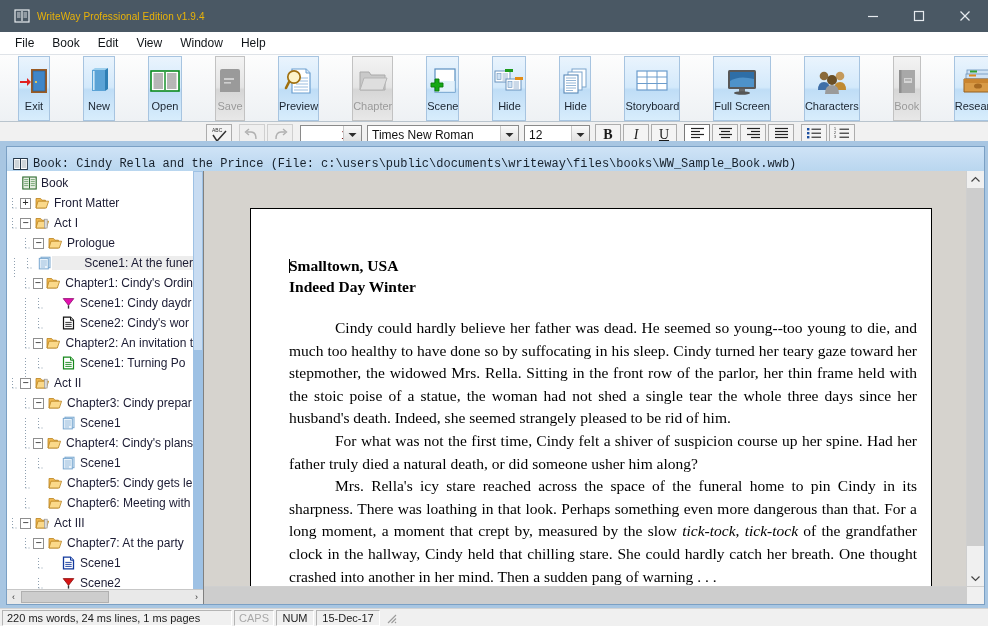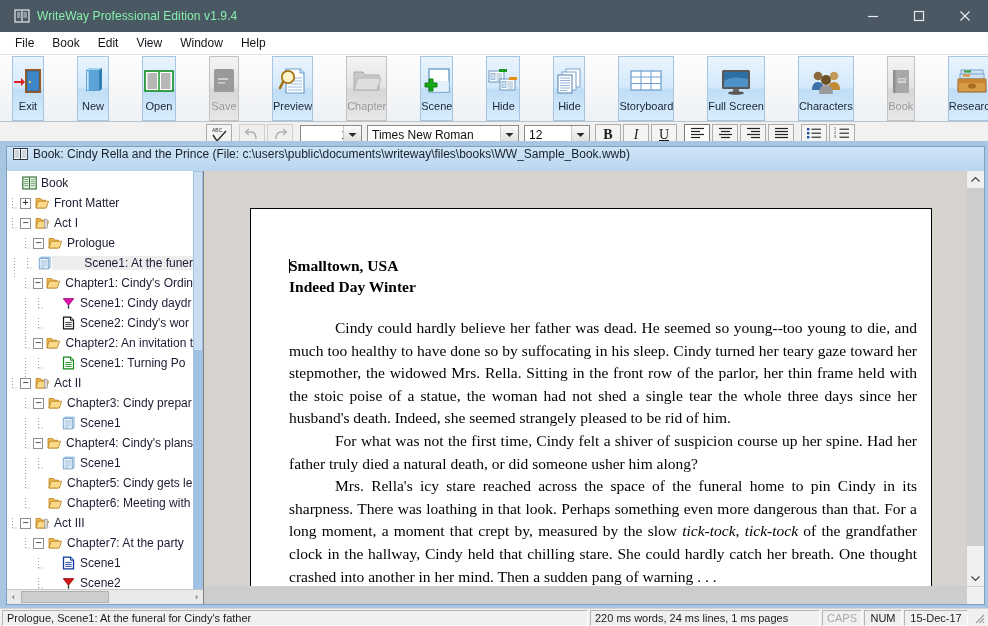--- a/index.html
+++ b/index.html
@@ -12,34 +12,34 @@
     -webkit-font-smoothing:none;
   }
   #app{position:relative;width:988px;height:626px;overflow:hidden;background:#eef3fa;}
 
   
   .titlebar{
     height:32px;background:#4a5864;display:flex;align-items:center;
     color:#ffffff;
   }
   .tb-icon{width:26px;margin-left:9px;display:flex;align-items:center;justify-content:center;}
-  .tb-title{font-size:12px;margin-left:2px;letter-spacing:.1px;color:#86efac;}
+  .tb-title{font-size:10px;margin-left:2px;letter-spacing:.1px;color:#eab308;}
   .tb-spacer{flex:1;}
   .wbtn{width:46px;height:32px;display:flex;align-items:center;justify-content:center;color:#e9edf0;}
 
   
   .menubar{height:22px;background:#ffffff;display:flex;align-items:center;
     border-bottom:1px solid #dfe3e8;padding-left:6px;}
   .menu-item{padding:3px 9px;font-size:12px;color:#101418;}
 
   
   .toolbar{
     height:65px;background:linear-gradient(#fdfdfd,#eef1f4);
     border-bottom:1px solid #b9c4cd;
-    display:flex;align-items:stretch;padding:1px 0 0 12px;
+    display:flex;align-items:stretch;padding:1px 0 0 18px;
     overflow:hidden;
     gap:32px;
   }
   .tbtn{
     width:64px;display:flex;flex-direction:column;align-items:center;
     justify-content:flex-start;padding-top:5px;
     border:1px solid #a7c4e0;margin-right:1px;
     background:linear-gradient(#eaf4fd 0%,#d3e9fb 48%,#bfddf6 52%,#d8edfc 100%);
     box-sizing:border-box;
   }
@@ -73,21 +73,21 @@
   .combo.zoom .ctext{color:#7f1d1d;padding-left:40px;}
   .combo.font{width:152px;}
   .combo.size{width:66px;}
 
   
   .mdi{position:absolute;left:0;top:141px;right:0;bottom:18px;background:#a8c6e2;
     padding:5px 3px 3px 6px;box-sizing:border-box;}
   .childwin{position:relative;width:100%;height:100%;border:1px solid #7ba0c4;
     box-sizing:border-box;background:#d6d3ce;}
   .child-title{height:24px;background:linear-gradient(#cfe3f6,#b9d6ef);
-    display:flex;align-items:flex-start;border-bottom:1px solid #9fbcd8;}
+    display:flex;align-items:flex-end;border-bottom:1px solid #9fbcd8;font-family:Liberation Mono, monospace;}
   .child-title .ct-icon{margin:0 5px 0 6px;display:flex;align-items:center;}
   .child-title .ct-text{font-size:12px;color:#16212c;white-space:nowrap;}
 
   .child-body{position:absolute;left:0;right:0;top:24px;bottom:0;display:flex;}
 
   
   .treepane{width:196px;background:#ffffff;position:relative;overflow:hidden;
     border-right:1px solid #808080;flex:0 0 196px;}
   .tree{position:absolute;left:0;top:0;right:10px;bottom:14px;overflow:hidden;padding-top:2px;}
   .trow{height:20px;display:flex;align-items:center;white-space:nowrap;position:relative;}
@@ -1101,21 +1101,20 @@
             </div>
           </div>
           <div class="corner"></div>
         </div>
 
       </div>
     </div>
   </div>
 
   <div class="statusbar">
-    <div class="spanel grow">Prologue, Scene1: At the funeral for Cindy's father</div>
     <div class="spanel" style="width:230px;">220 ms words, 24 ms lines, 1 ms pages</div>
     <div class="spanel dim" style="width:40px;justify-content:center;">CAPS</div>
     <div class="spanel" style="width:38px;justify-content:center;">NUM</div>
     <div class="spanel" style="width:64px;justify-content:center;">15-Dec-17</div>
     <div class="grip">
       <svg width="14" height="14" viewBox="0 0 14 14">
           <g stroke="#9a9a9a" stroke-width="1.1">
         <line x1="12" y1="4" x2="4" y2="12"></line>
             <line x1="12" y1="7.5" x2="7.5" y2="12"></line>
             <line x1="12" y1="11" x2="11" y2="12"></line>

